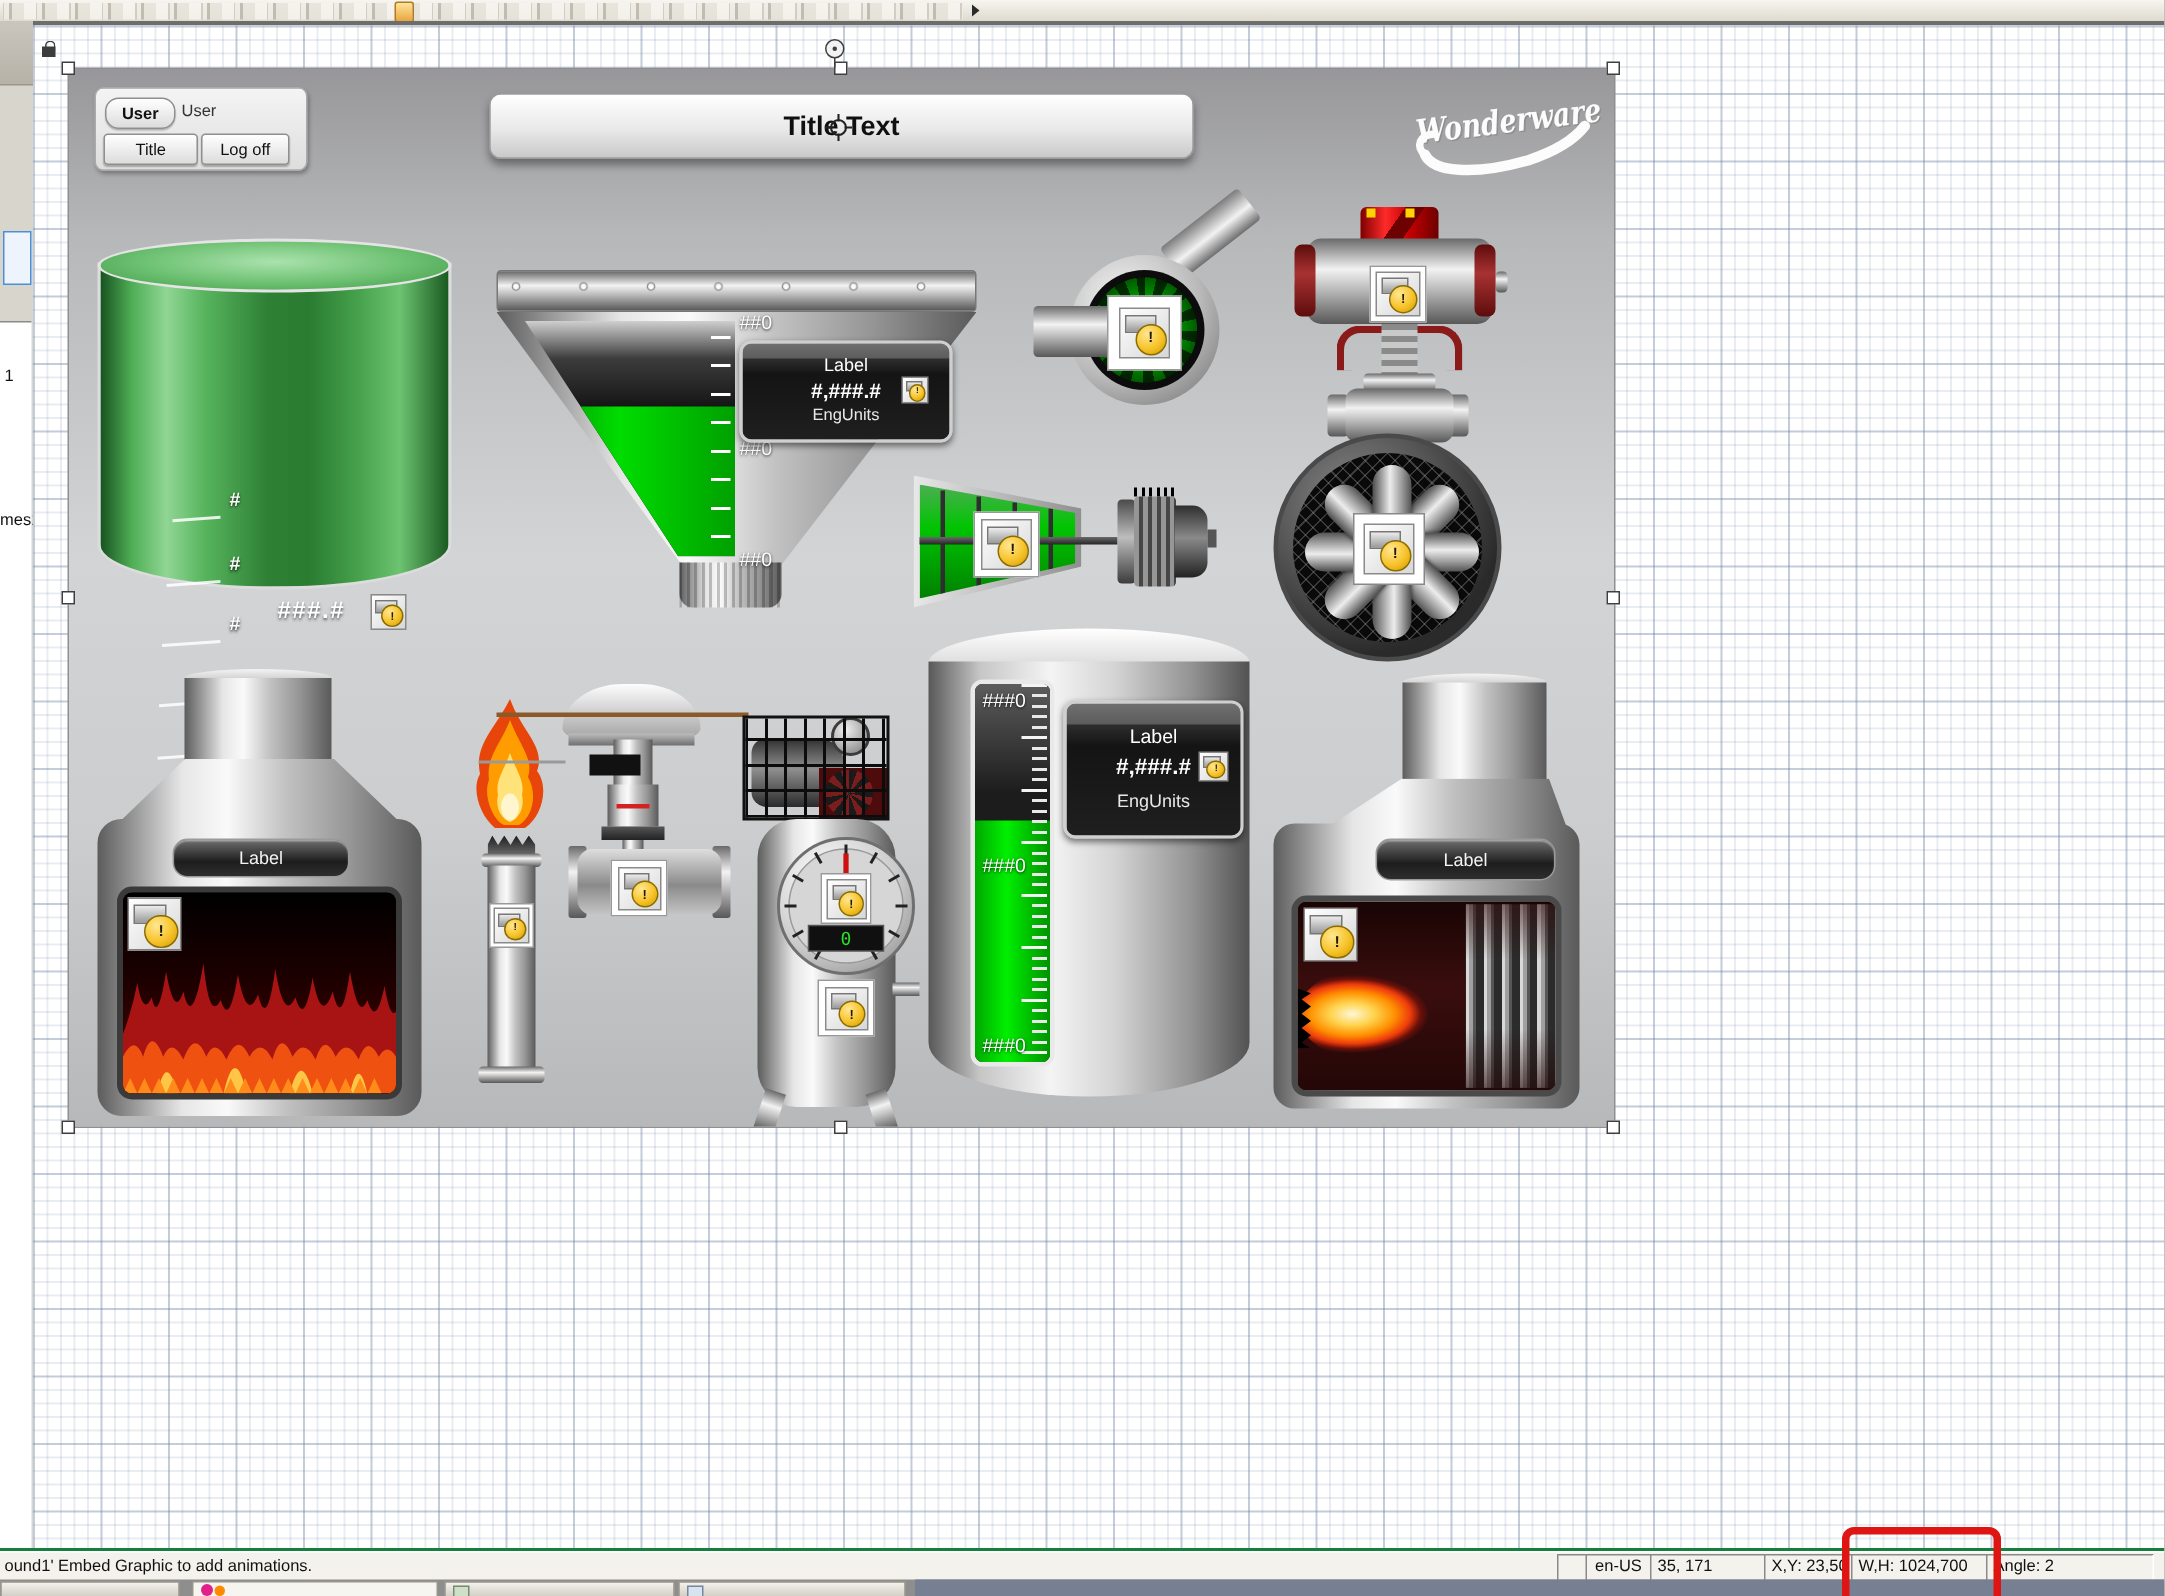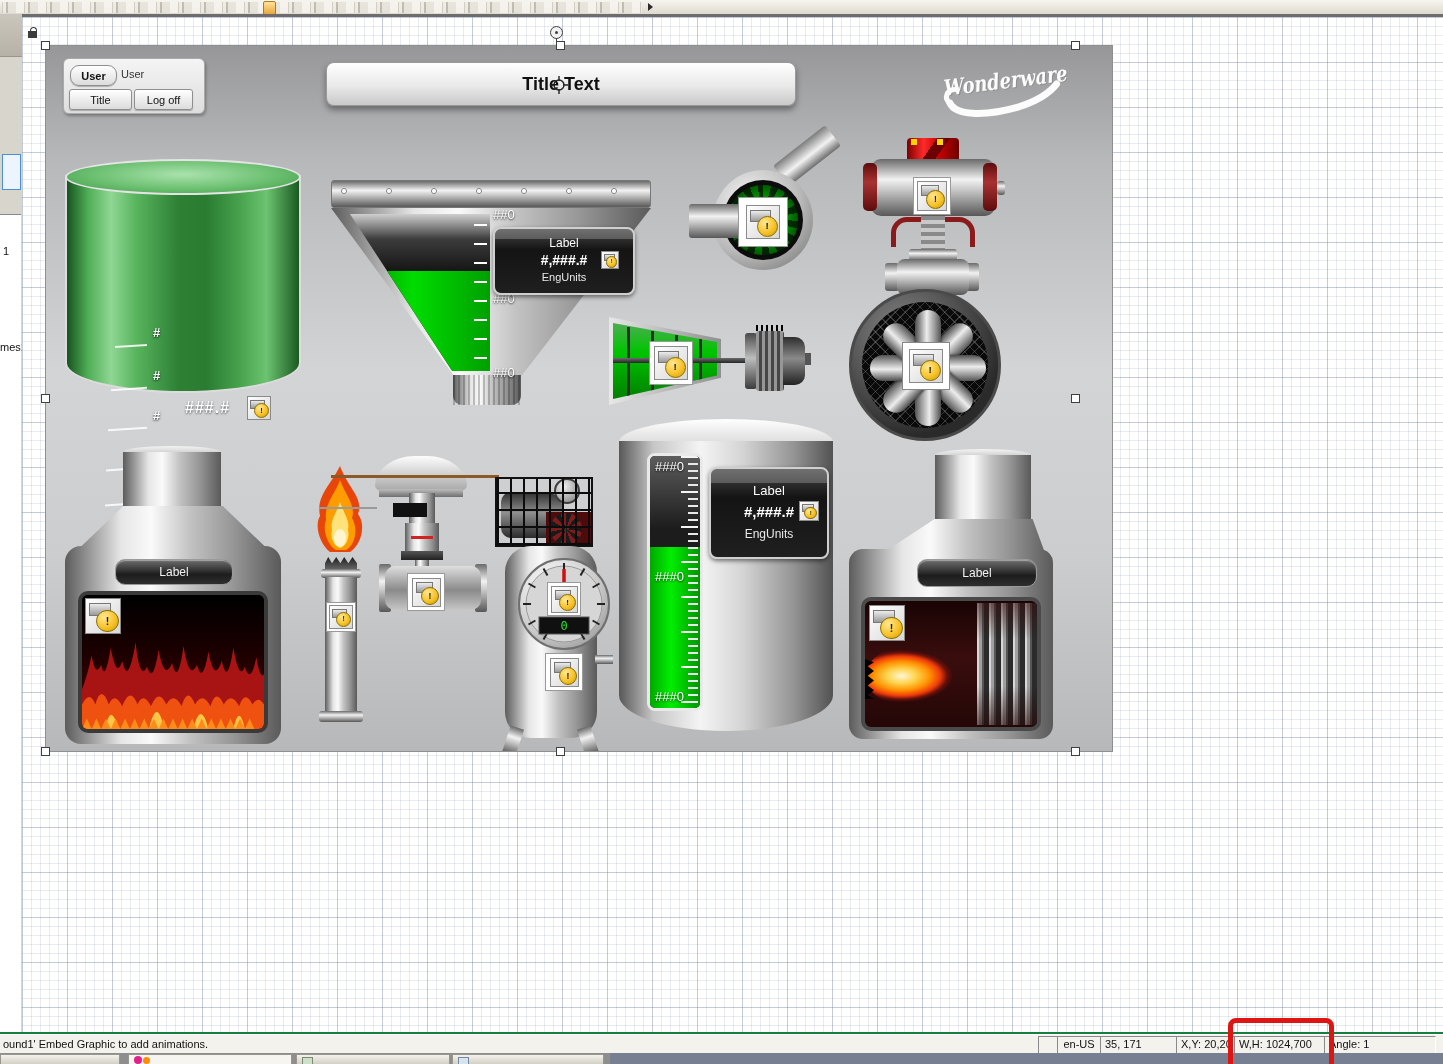--- a/index.html
+++ b/index.html
@@ -26,21 +26,21 @@
       linear-gradient(rgba(110,130,165,.30) 1px,transparent 1px),
       linear-gradient(90deg,rgba(110,130,165,.30) 1px,transparent 1px),
       linear-gradient(rgba(115,135,170,.16) 1px,transparent 1px),
       linear-gradient(90deg,rgba(115,135,170,.16) 1px,transparent 1px);
     background-size:45px 45px,45px 45px,9px 9px,9px 9px;}
   #origin-lock{left:6px;top:10px;width:10px;height:12px;}
   #origin-lock i{position:absolute;left:0;top:4px;width:9px;height:7px;background:#3c3c3c;display:block;}
   #origin-lock b{position:absolute;left:2px;top:0;width:5px;height:6px;border:1.5px solid #3c3c3c;border-bottom:none;border-radius:4px 4px 0 0;display:block;}
   
   #graphic{left:45px;top:45px;width:1030px;height:705px;border:1px solid #8f8f8f;
-    background:linear-gradient(180deg,#97979a 0%,#b7b8ba 16%,#d3d4d5 46%,#cccdce 72%,#b7b8ba 100%);overflow:hidden;padding-left:36px;}
+    background:linear-gradient(180deg,#97979a 0%,#b7b8ba 16%,#d3d4d5 46%,#cccdce 72%,#b7b8ba 100%);overflow:hidden;}
   
   .handle{position:absolute;width:7px;height:7px;background:#fff;border:1px solid #3f3f3f;z-index:50;}
   #rot-line{left:556px;top:37px;width:1px;height:8px;background:#3f3f3f;z-index:50;}
   #rot-circ{left:550px;top:26px;width:11px;height:11px;border-radius:50%;background:#f2f2f2;border:1.5px solid #3f3f3f;z-index:50;}
   #rot-circ u{position:absolute;left:3.5px;top:3.5px;width:3px;height:3px;border-radius:50%;background:#3f3f3f;display:block;}
   
   .metal-v{background:linear-gradient(90deg,#5c5c5c 0%,#e6e6e6 26%,#fafafa 40%,#c2c2c2 58%,#969696 78%,#5a5a5a 100%);}
   .metal-h{background:linear-gradient(180deg,#6a6a6a 0%,#f2f2f2 36%,#c6c6c6 55%,#929292 76%,#585858 100%);}
   .wicon{position:absolute;background:linear-gradient(135deg,#ffffff,#d7d7d7);border:1px solid #8a8a8a;}
   .wicon::before{content:"";position:absolute;left:10%;top:12%;width:58%;height:32%;background:linear-gradient(#ececec,#9a9a9a);border:1px solid #777;}
@@ -387,23 +387,23 @@
   <div id="rot-line" class="abs"></div>
   <div id="rot-circ" class="abs">
       <u></u>
     </div>
 
   <div id="statusbar" class="abs">
     <div class="abs" style="left:3px;top:4px;white-space:nowrap;">ound1' Embed Graphic to add animations.</div>
     <div class="sb-box" style="left:1038px;width:12px;"></div>
     <div class="sb-box" style="left:1057px;width:34px;text-align:center;">en-US</div>
     <div class="sb-box" style="left:1100px;width:68px;">35, 171</div>
-    <div class="sb-box" style="left:1176px;width:50px;">X,Y: 20,20</div>
+    <div class="sb-box" style="left:1176px;width:50px;">X,Y: 23,50</div>
     <div class="sb-box" style="left:1234px;width:82px;">W,H: 1024,700</div>
-    <div class="sb-box" style="left:1324px;width:102px;">Angle: 1</div>
+    <div class="sb-box" style="left:1324px;width:102px;">Angle: 2</div>
 
   </div>
 
   <div id="taskbar" class="abs">
     <div class="tk-btn" style="left:0;width:118px;"></div>
     <div class="tk-btn" style="left:128px;width:162px;background:#f7f5f0;">
       <span class="abs" style="left:5px;top:1px;width:8px;height:8px;border-radius:50%;background:#e0218a;"></span>
       <span class="abs" style="left:14px;top:2px;width:7px;height:7px;border-radius:50%;background:#ff8c00;"></span>
     </div>
     <div class="tk-btn" style="left:296px;width:152px;">

